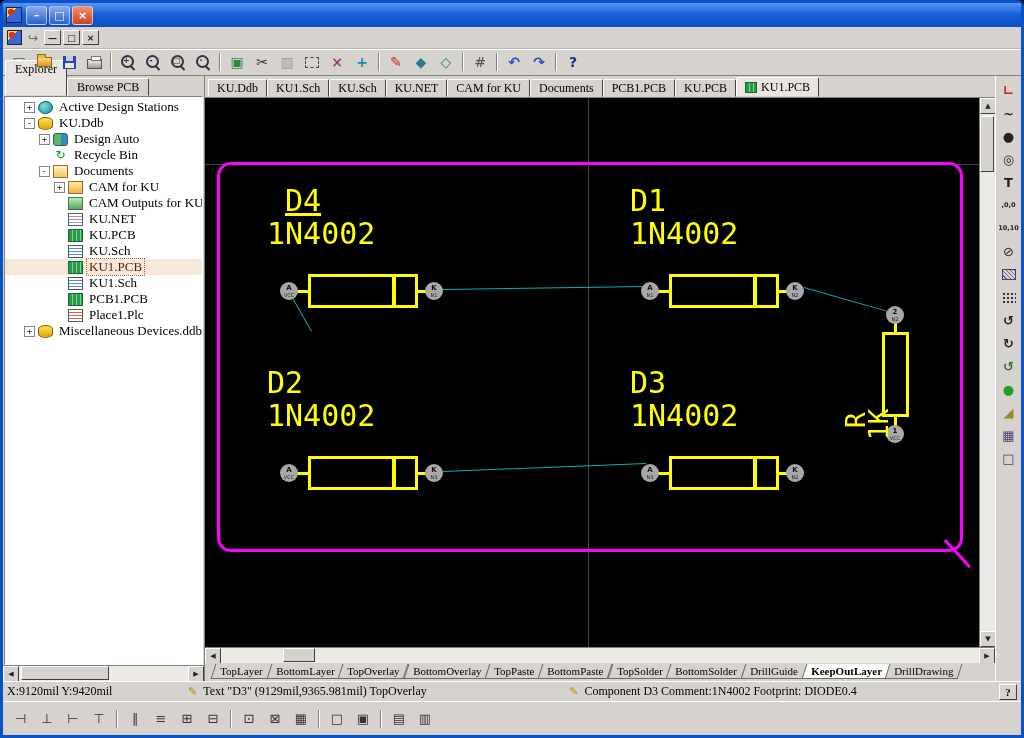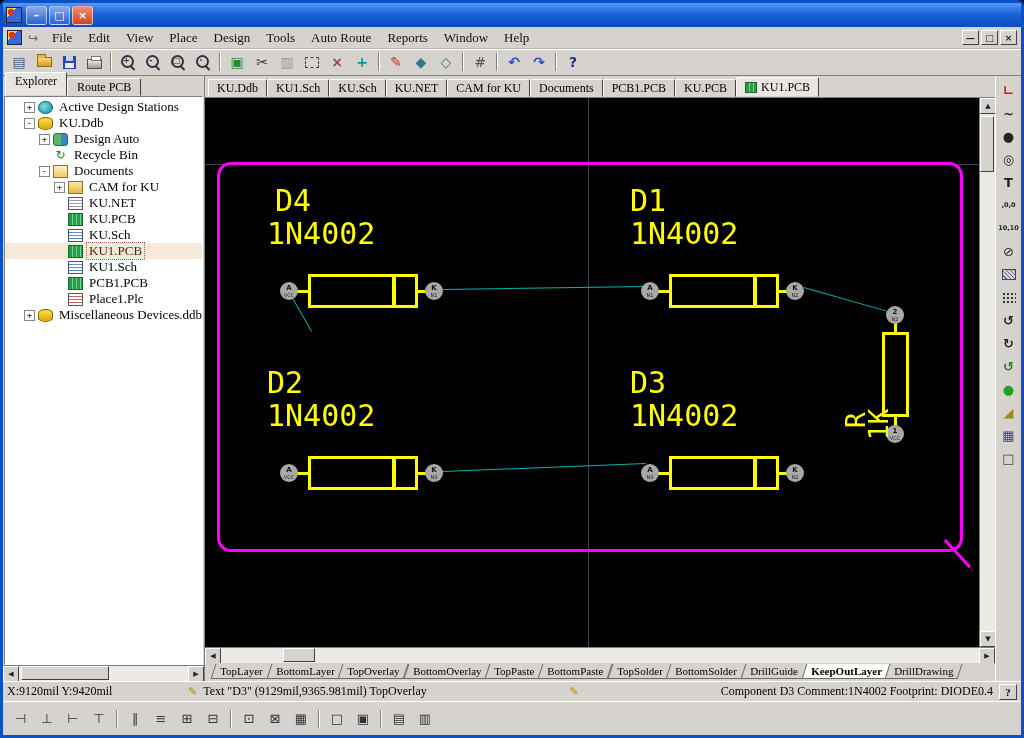--- a/index.html
+++ b/index.html
@@ -54,21 +54,21 @@
   .g-selrect { width:14px; height:11px; border:1px dashed #446; }
 
   
   .main { display:flex; height:605px; flex:none; }
 
   
   .left-panel { width:202px; flex:none; display:flex; flex-direction:column; background:#d6d3ce; border-right:1px solid #808080; }
   .panel-tabs { height:20px; display:flex; align-items:flex-end; padding-left:2px; flex:none; }
   .ptab { font-size:12px; padding:1px 9px 2px; height:18px; background:#d6d3ce;
           border:1px solid; border-color:#fff #404040 #d6d3ce #fff; border-radius:2px 2px 0 0; }
-  .ptab.active { height:24px; background:#e8e5e0; }
+  .ptab.active { height:36px; background:#e8e5e0; }
   .tree { flex:1; background:#fff; border:1px solid; border-color:#808080 #fff #fff #808080; margin:0 1px; overflow:hidden; padding-top:2px;}
   .tree-row { display:flex; align-items:center; height:16px; white-space:nowrap; font-size:13px; }
   .expander { width:11px; height:11px; flex:none; border:1px solid #848480; background:#fff; color:#222;
               font:9px "DejaVu Sans Mono",monospace; line-height:9px; text-align:center; margin-right:3px; }
   .expander.hidden { visibility:hidden; }
   .ti { width:15px; height:13px; display:inline-block; margin-right:4px; flex:none; }
   .ti-desktop { background:linear-gradient(#88a8e0 0 9px,#9a968e 9px); border:1px solid #445; }
   .ti-stations { border-radius:50%; background:radial-gradient(circle at 5px 4px,#80e0e0,#1888a0); border:1px solid #066; }
   .ti-database { background:linear-gradient(#ffe040,#d8a810); border:1px solid #886000; border-radius:50%/30%; }
   .ti-team { background:linear-gradient(90deg,#58b868 0 7px,#3888c8 7px); border:1px solid #365; border-radius:3px; }
@@ -126,21 +126,21 @@
   .rtb .glyph.small { font-size:6.5px; font-weight:bold; }
   .g-hatch { width:14px; height:11px; border:1px solid #446; background:repeating-linear-gradient(45deg,transparent 0 2px,#668 2px 3px); }
   .g-dots { width:14px; height:11px; background:radial-gradient(#334 1px,transparent 1.2px); background-size:4px 4px; }
 
   
   .statusbar { height:20px; background:#d6d3ce; border-top:1px solid #fff; display:flex; align-items:center;
                font-size:12px; padding:0 4px; gap:6px; flex:none; }
   .st-coords { width:175px; flex:none; }
   .st-pencil { color:#b89000; font-size:11px; flex:none; }
   .st-hint1 { width:360px; flex:none; white-space:nowrap; overflow:hidden; }
-  .st-hint2 { flex:1; white-space:nowrap; overflow:hidden;text-align:right; }
+  .st-hint2 { flex:1; white-space:nowrap; overflow:hidden; }
   .st-help { width:18px; height:16px; flex:none; background:#d6d3ce; border:1px solid; border-color:#fff #404040 #404040 #fff;
              font:bold 11px "Liberation Serif",serif; display:flex; align-items:center; justify-content:center; }
 
   
   .bottom-toolbar { height:34px; background:#d6d3ce; border-top:1px solid #fff; display:flex; align-items:center;
                     padding:0 6px; gap:2px; flex:none; }
   .bt { width:24px; height:22px; display:flex; align-items:center; justify-content:center; flex:none; }
   .bt .glyph { font:13px "DejaVu Sans",sans-serif; color:#333; }
 </style>
 </head>
@@ -153,32 +153,20 @@
     <span class="tb-btns">
       <span class="wbtn">–</span>
       <span class="wbtn">□</span>
       <span class="wbtn close">×</span>
     </span>
   </div>
 
   <div class="menubar">
     <span class="app-icon small"></span>
     <span class="menu-arrow">↪</span>
-    <span class="menu-items">
-        <span class="menu-item">File</span>
-        <span class="menu-item">Edit</span>
-        <span class="menu-item">View</span>
-        <span class="menu-item">Place</span>
-        <span class="menu-item">Design</span>
-        <span class="menu-item">Tools</span>
-        <span class="menu-item">Auto Route</span>
-        <span class="menu-item">Reports</span>
-        <span class="menu-item">Window</span>
-        <span class="menu-item">Help</span>
-      </span>
     <span class="mdi-btns">
       <span class="mbtn">—</span>
       <span class="mbtn">□</span>
       <span class="mbtn">×</span>
     </span>
   </div>
 
   <div class="toolbar">
       <span class="tb">
         <span class="glyph" style="color: rgb(68, 96, 140);">▤</span>
@@ -257,21 +245,21 @@
       <span class="tb">
         <span class="glyph" style="color: rgb(26, 42, 128); font-weight: bold;">?</span>
       </span>
     </div>
 
   <div class="main">
 
     <div class="left-panel">
       <div class="panel-tabs">
           <span class="ptab active">Explorer</span>
-          <span class="ptab">Route PCB</span>
+          <span class="ptab">Browse PCB</span>
         </div>
       <div class="tree">
           <div class="tree-row" style="padding-left: 19px;">
             <span class="expander">+</span>
             <span class="ti ti-stations"></span>
             <span class="tlabel">Active Design Stations</span>
           </div>
           <div class="tree-row" style="padding-left: 19px;">
             <span class="expander">-</span>
             <span class="ti ti-database"></span>
@@ -289,20 +277,25 @@
           </div>
           <div class="tree-row" style="padding-left: 34px;">
             <span class="expander">-</span>
             <span class="ti ti-folder-open"></span>
             <span class="tlabel">Documents</span>
           </div>
           <div class="tree-row" style="padding-left: 49px;">
             <span class="expander">+</span>
             <span class="ti ti-folder"></span>
             <span class="tlabel">CAM for KU</span>
+          </div>
+          <div class="tree-row" style="padding-left: 49px;">
+            <span class="expander hidden">+</span>
+            <span class="ti ti-cam"></span>
+            <span class="tlabel">CAM Outputs for KU</span>
           </div>
           <div class="tree-row" style="padding-left: 49px;">
             <span class="expander hidden">+</span>
             <span class="ti ti-net"></span>
             <span class="tlabel">KU.NET</span>
           </div>
           <div class="tree-row" style="padding-left: 49px;">
             <span class="expander hidden">+</span>
             <span class="ti ti-pcb"></span>
             <span class="tlabel">KU.PCB</span>
@@ -381,21 +374,21 @@
       <div class="canvas-row">
         <div class="pcb-canvas">
             <div class="abs" style="left: 383px; top: 0px; width: 1px; height: 549px; background: rgb(60, 68, 84);"></div>
             <div class="abs" style="left: 0px; top: 66px; width: 774px; height: 1px; background: rgb(60, 68, 84);"></div>
             <div class="abs" style="left: 12px; top: 64px; width: 746px; height: 390px; border: 3px solid rgb(255, 0, 255); border-radius: 14px;"></div>
             <div class="abs" style="left: 741px; top: 441px; width: 36.7967px; height: 3px; background: rgb(255, 0, 255); transform-origin: 0px 0px; transform: rotate(0.823841rad);"></div>
             <div class="abs" style="left: 238px; top: 191px; width: 203.022px; height: 1px; background: rgb(0, 180, 180); transform-origin: 0px 0px; transform: rotate(-0.0147772rad);"></div>
             <div class="abs" style="left: 599px; top: 189px; width: 87.3613px; height: 1px; background: rgb(0, 180, 180); transform-origin: 0px 0px; transform: rotate(0.2783rad);"></div>
             <div class="abs" style="left: 238px; top: 373px; width: 203.158px; height: 1px; background: rgb(0, 180, 180); transform-origin: 0px 0px; transform: rotate(-0.0393884rad);"></div>
             <div class="abs" style="left: 88px; top: 200px; width: 38.0789px; height: 1px; background: rgb(0, 180, 180); transform-origin: 0px 0px; transform: rotate(1.04839rad);"></div>
-            <div class="silk" style="left: 70px; top: 88px; color: rgb(255, 255, 0);">D4</div>
+            <div class="silk" style="left: 80px; top: 88px; color: rgb(255, 255, 0); text-decoration: underline;">D4</div>
             <div class="silk" style="left: 62px; top: 121px; color: rgb(255, 255, 0);">1N4002</div>
             <div class="abs" style="left: 84px; top: 192px; width: 19px; height: 3px; background: rgb(255, 255, 0);"></div>
             <div class="abs" style="left: 213px; top: 192px; width: 16px; height: 3px; background: rgb(255, 255, 0);"></div>
             <div class="body" style="left: 103px; top: 176px; width: 110px; height: 34px; border-color: rgb(255, 255, 0);"></div>
             <div class="abs" style="left: 187px; top: 176px; width: 4px; height: 34px; background: rgb(255, 255, 0);"></div>
             <div class="pad" style="left: 75px; top: 184px; background: rgb(168, 168, 168);">
               <span class="pnum">A</span>
               <span class="pnet">VCC</span>
             </div>
             <div class="pad" style="left: 220px; top: 184px; background: rgb(168, 168, 168);">

